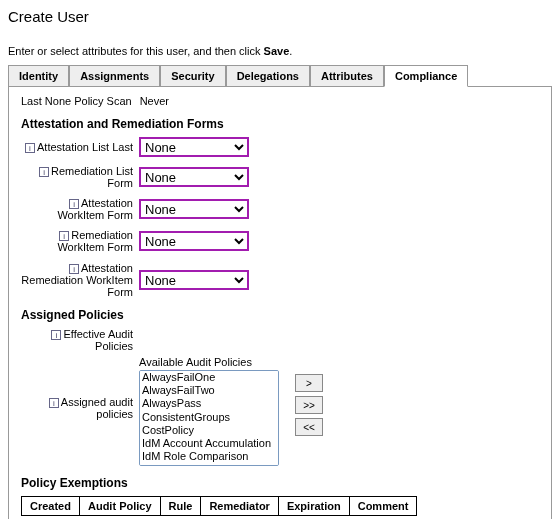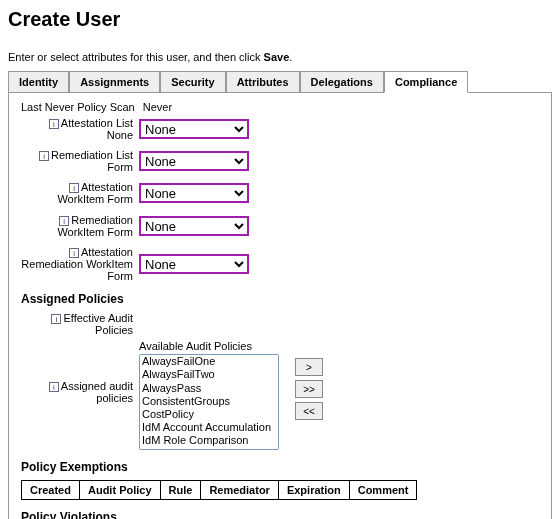--- a/index.html
+++ b/index.html
@@ -5,21 +5,21 @@
   * { box-sizing: border-box; }
   body {
     margin: 0;
     font-family: Arial, sans-serif;
     font-size: 11px;
     color: #000;
     background: #fff;
     padding: 8px;
     width: 560px;
   }
-  h1 { font-size: 20px; margin: 0 0 6px 0; font-weight: bold; }
+  h1 { font-size: 15px; margin: 0 0 6px 0; font-weight: normal; }
   .instr { margin-bottom: 8px; margin-top: 20px; }
   .tabs {
     display: flex;
     border-bottom: 1px solid #999;
     font-weight: bold;
   }
   .tab {
     padding: 4px 10px;
     border: 1px solid #999;
     border-bottom: none;
@@ -136,35 +136,36 @@
 <h1>Create User</h1>
 
 <div class="instr">
   <span>Enter or select attributes for this user, and then click </span><b>Save</b><span>.</span>
 </div>
 
 <div class="tabs">
   <div class="tab">Identity</div>
   <div class="tab">Assignments</div>
   <div class="tab">Security</div>
+  <div class="tab">Delegations</div>
   <div class="tab">Attributes</div>
-  <div class="tab">Delegations</div>
   <div class="tab active">Compliance</div>
 </div>
 
 <div class="panel">
 
   <div class="row">
-    <span style="margin-right:8px;">Last Never Policy Scan</span>
+    <span style="margin-right:8px;">Last None Policy Scan</span>
     <span>Never</span>
   </div>
 
-
-  <div class="form-row row">
-    <div class="lbl multi"><span class="info-icon">i</span><span>Attestation List None</span></div>
+  <div class="section-h">Attestation and Remediation Forms</div>
+
+  <div class="form-row row">
+    <div class="lbl multi"><span class="info-icon">i</span><span>Attestation List Last</span></div>
     <select class="drop"><option>None</option></select>
   </div>
   <div class="form-row row">
     <div class="lbl multi"><span class="info-icon">i</span><span>Remediation List Form</span></div>
     <select class="drop"><option>None</option></select>
   </div>
   <div class="form-row row">
     <div class="lbl multi"><span class="info-icon">i</span><span>Attestation WorkItem Form</span></div>
     <select class="drop"><option>None</option></select>
   </div>

